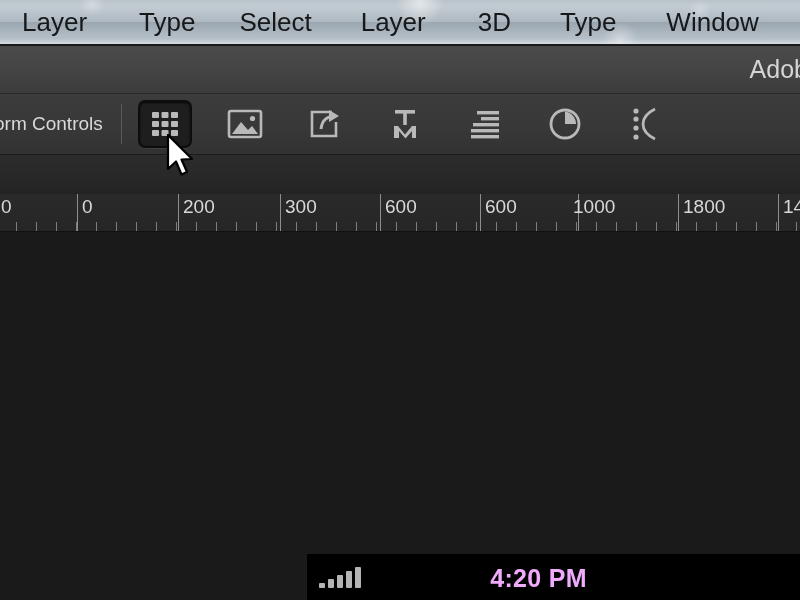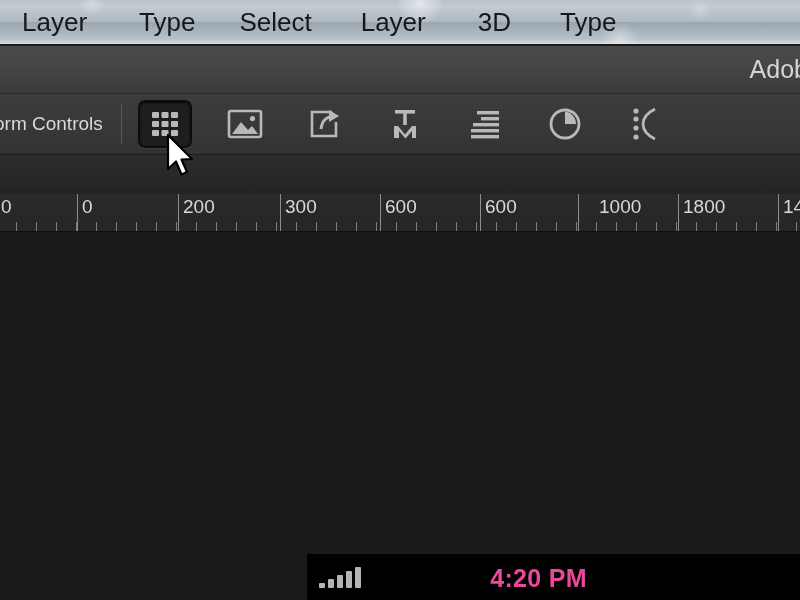--- a/index.html
+++ b/index.html
@@ -153,21 +153,21 @@
   #signal i { display:block; width: 6px; background: #b4b4b4; border-radius: 1px; }
   #signal i:nth-child(1){ height: 5px; }
   #signal i:nth-child(2){ height: 9px; }
   #signal i:nth-child(3){ height: 13px; }
   #signal i:nth-child(4){ height: 17px; }
   #signal i:nth-child(5){ height: 21px; }
   #clock {
     position: absolute; left: 0; right: 0;
     text-align: center;
     margin-left: -30px;
-    color: #ec4899;
+    color: #f0abfc;
     font-size: 25px;
     font-weight: bold;
     letter-spacing: .3px;
   }
 
   
   #cursor {
     position: absolute;
     left: 166px; top: 133px;
     width: 30px; height: 46px;
@@ -178,20 +178,21 @@
 </head>
 <body>
 
 <div id="menubar">
   <div class="menu-item" style="margin-left:22px">Layer</div>
   <div class="menu-item" style="margin-left:52px">Type</div>
   <div class="menu-item" style="margin-left:44px">Select</div>
   <div class="menu-item" style="margin-left:49px">Layer</div>
   <div class="menu-item" style="margin-left:52px">3D</div>
   <div class="menu-item" style="margin-left:49px">Type</div>
+  <div class="menu-item" style="margin-left:50px">Window</div>
 
 </div>
 
 <div id="appbar">
   <div id="appbar-title">Adob</div>
 </div>
 
 <div id="toolbar">
   <div id="toolbar-label">orm Controls</div>
   <div class="tb-divider"></div>
@@ -332,21 +333,21 @@
     <div class="ruler-label" style="left: 77px;">0</div>
     <div class="ruler-major" style="left: 178px;"></div>
     <div class="ruler-label" style="left: 178px;">200</div>
     <div class="ruler-major" style="left: 280px;"></div>
     <div class="ruler-label" style="left: 280px;">300</div>
     <div class="ruler-major" style="left: 380px;"></div>
     <div class="ruler-label" style="left: 380px;">600</div>
     <div class="ruler-major" style="left: 480px;"></div>
     <div class="ruler-label" style="left: 480px;">600</div>
     <div class="ruler-major" style="left: 578px;"></div>
-    <div class="ruler-label" style="left: 594px;">1000</div>
+    <div class="ruler-label" style="left: 568px;">1000</div>
     <div class="ruler-major" style="left: 678px;"></div>
     <div class="ruler-label" style="left: 678px;">1800</div>
     <div class="ruler-major" style="left: 778px;"></div>
     <div class="ruler-label" style="left: 778px;">140</div>
   </div>
 
 <div id="canvas">
 
   <div id="mockup">
 

